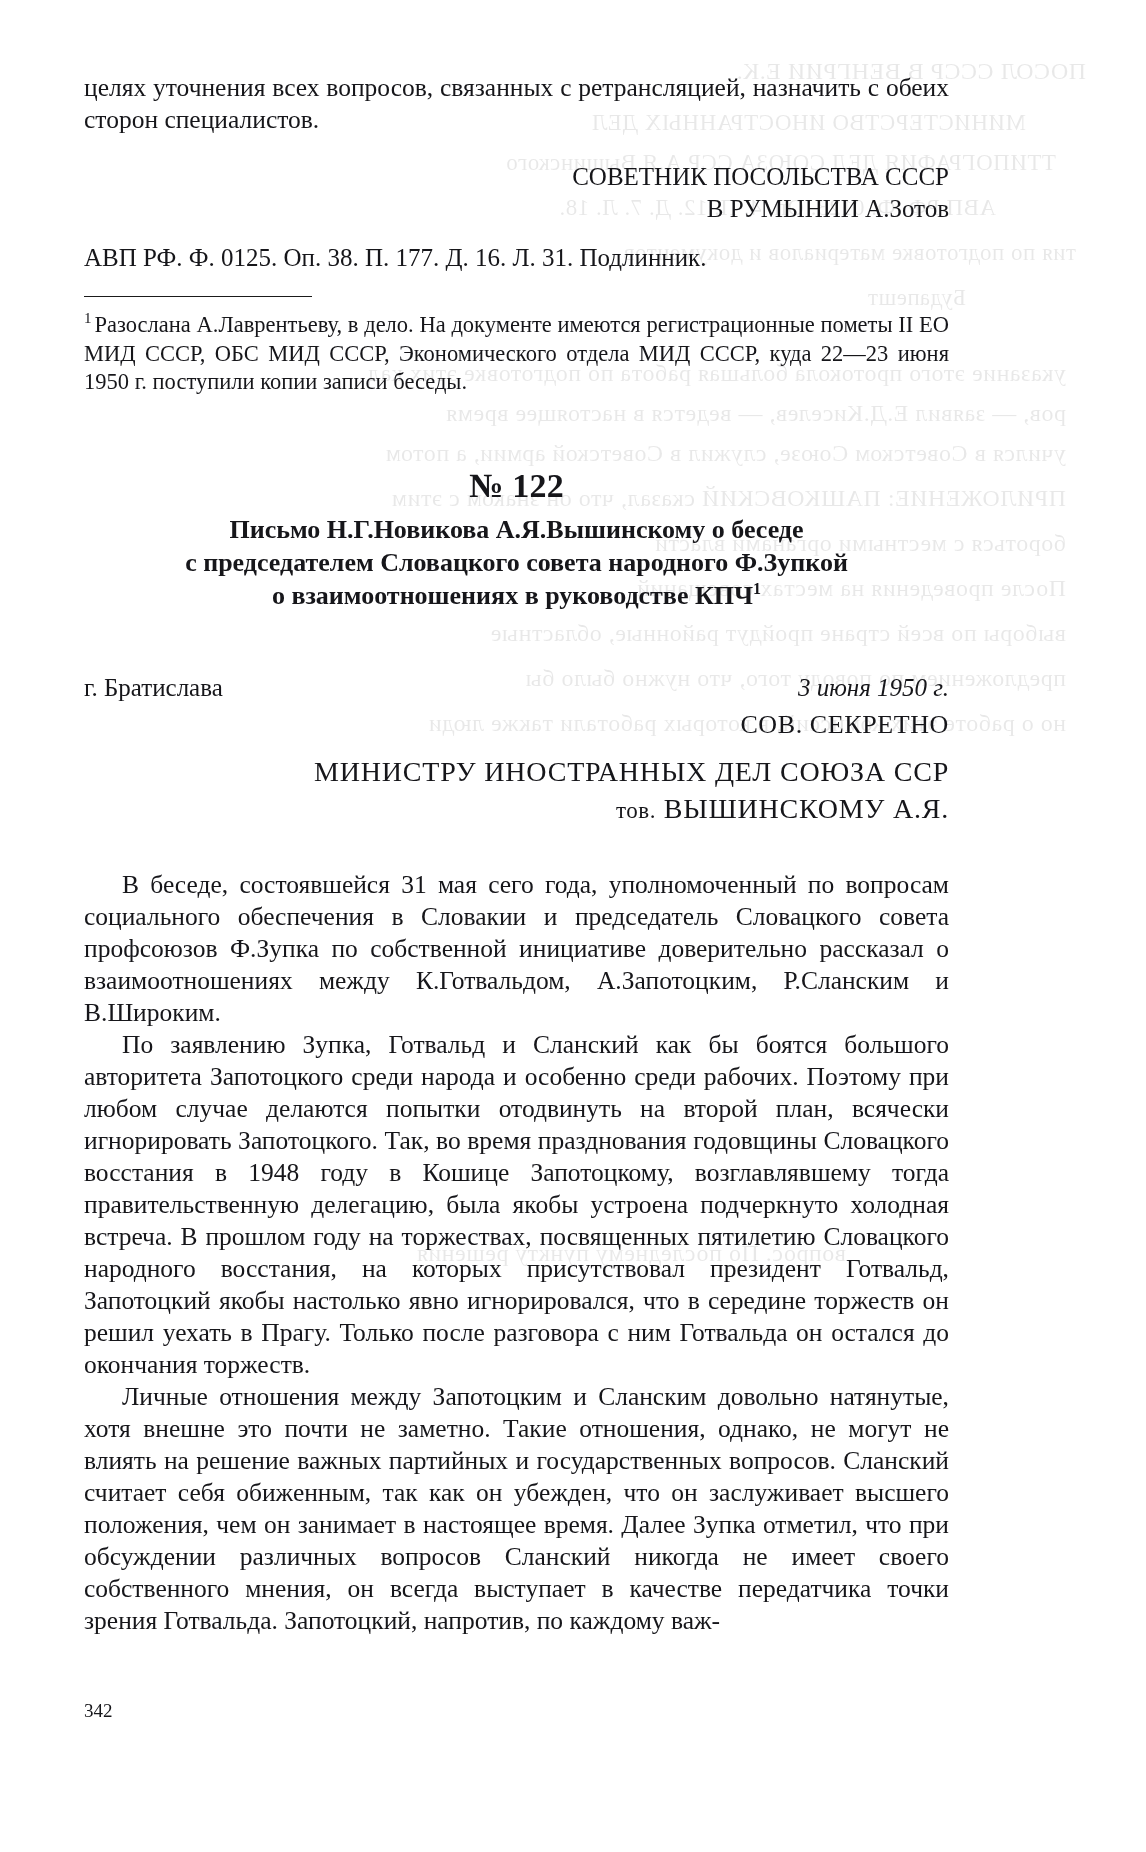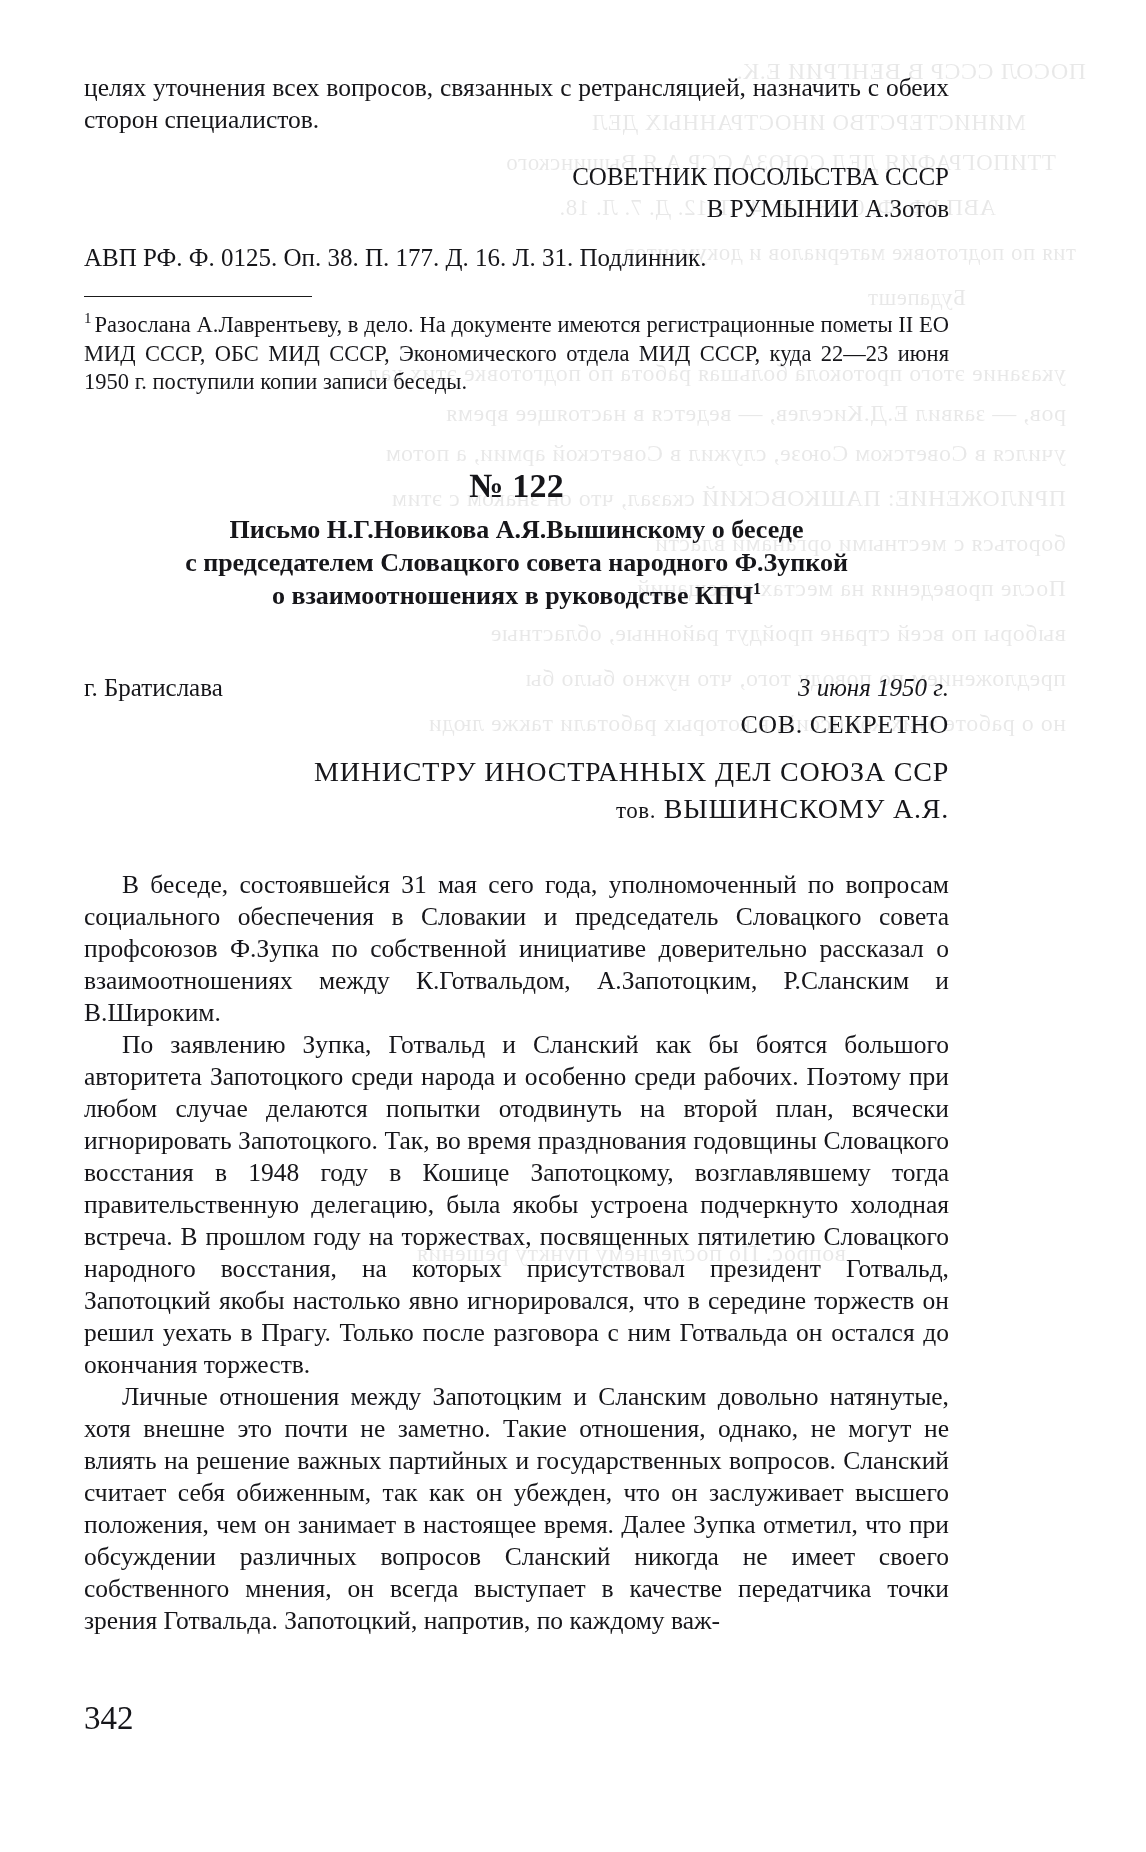--- a/index.html
+++ b/index.html
@@ -135,21 +135,21 @@
   .body-block {
     margin-top: 42px;
   }
   .body-block p + p {
     margin-top: 0;
   }
   .page-num {
     position: absolute;
     left: 84px;
     top: 1700px;
-    font-size: 33px;
+    font-size: 19px;
   }
   .upper {
     letter-spacing: 0.6px;
   }
 </style>
 </head>
 <body>
 
 <div class="bleed">
   <div class="bl" style="left:60px; top:58px; font-size:24px;">ПОСОЛ СССР В ВЕНГРИИ Е.К.</div>

